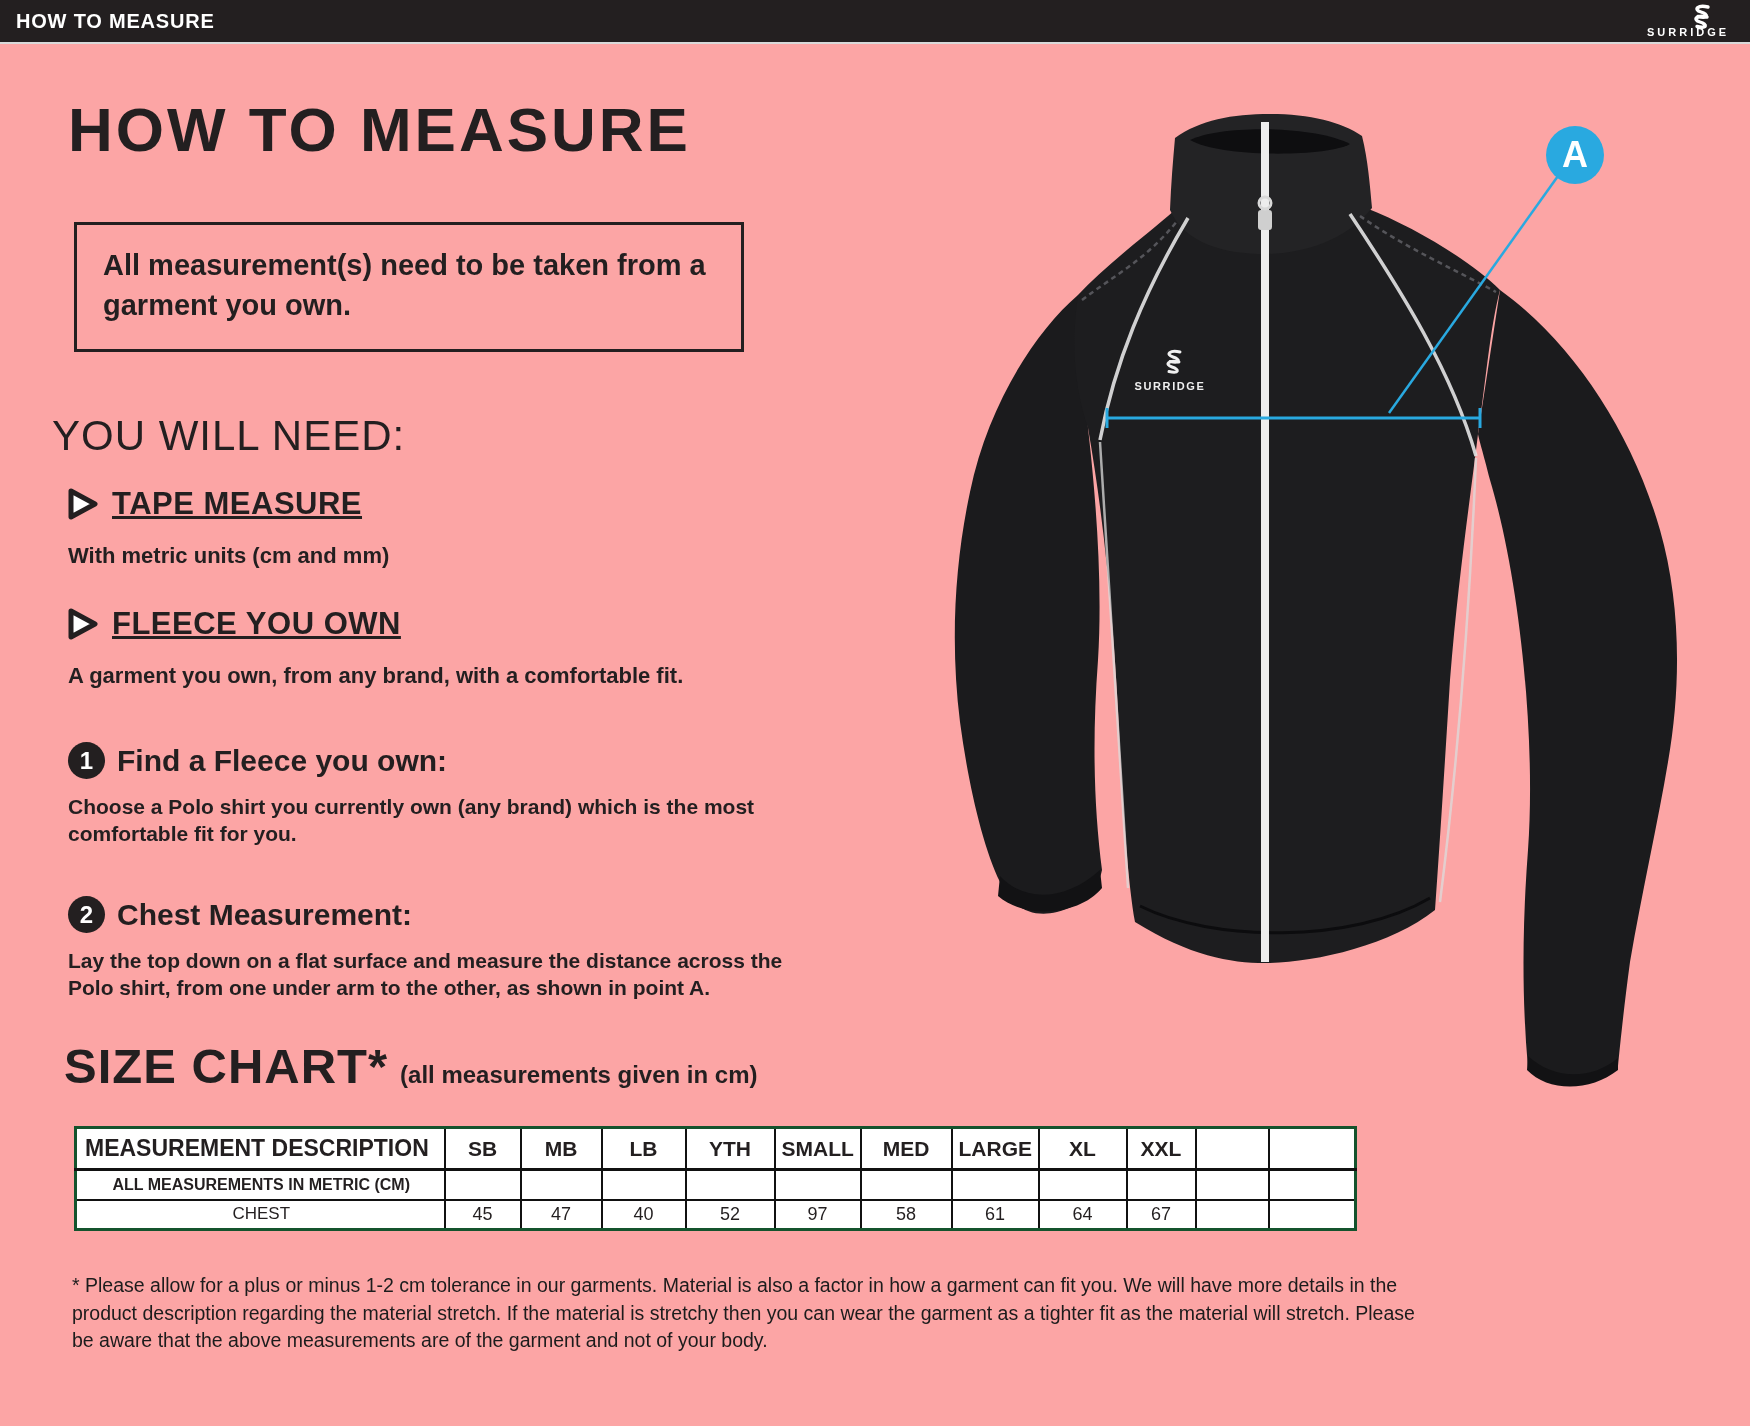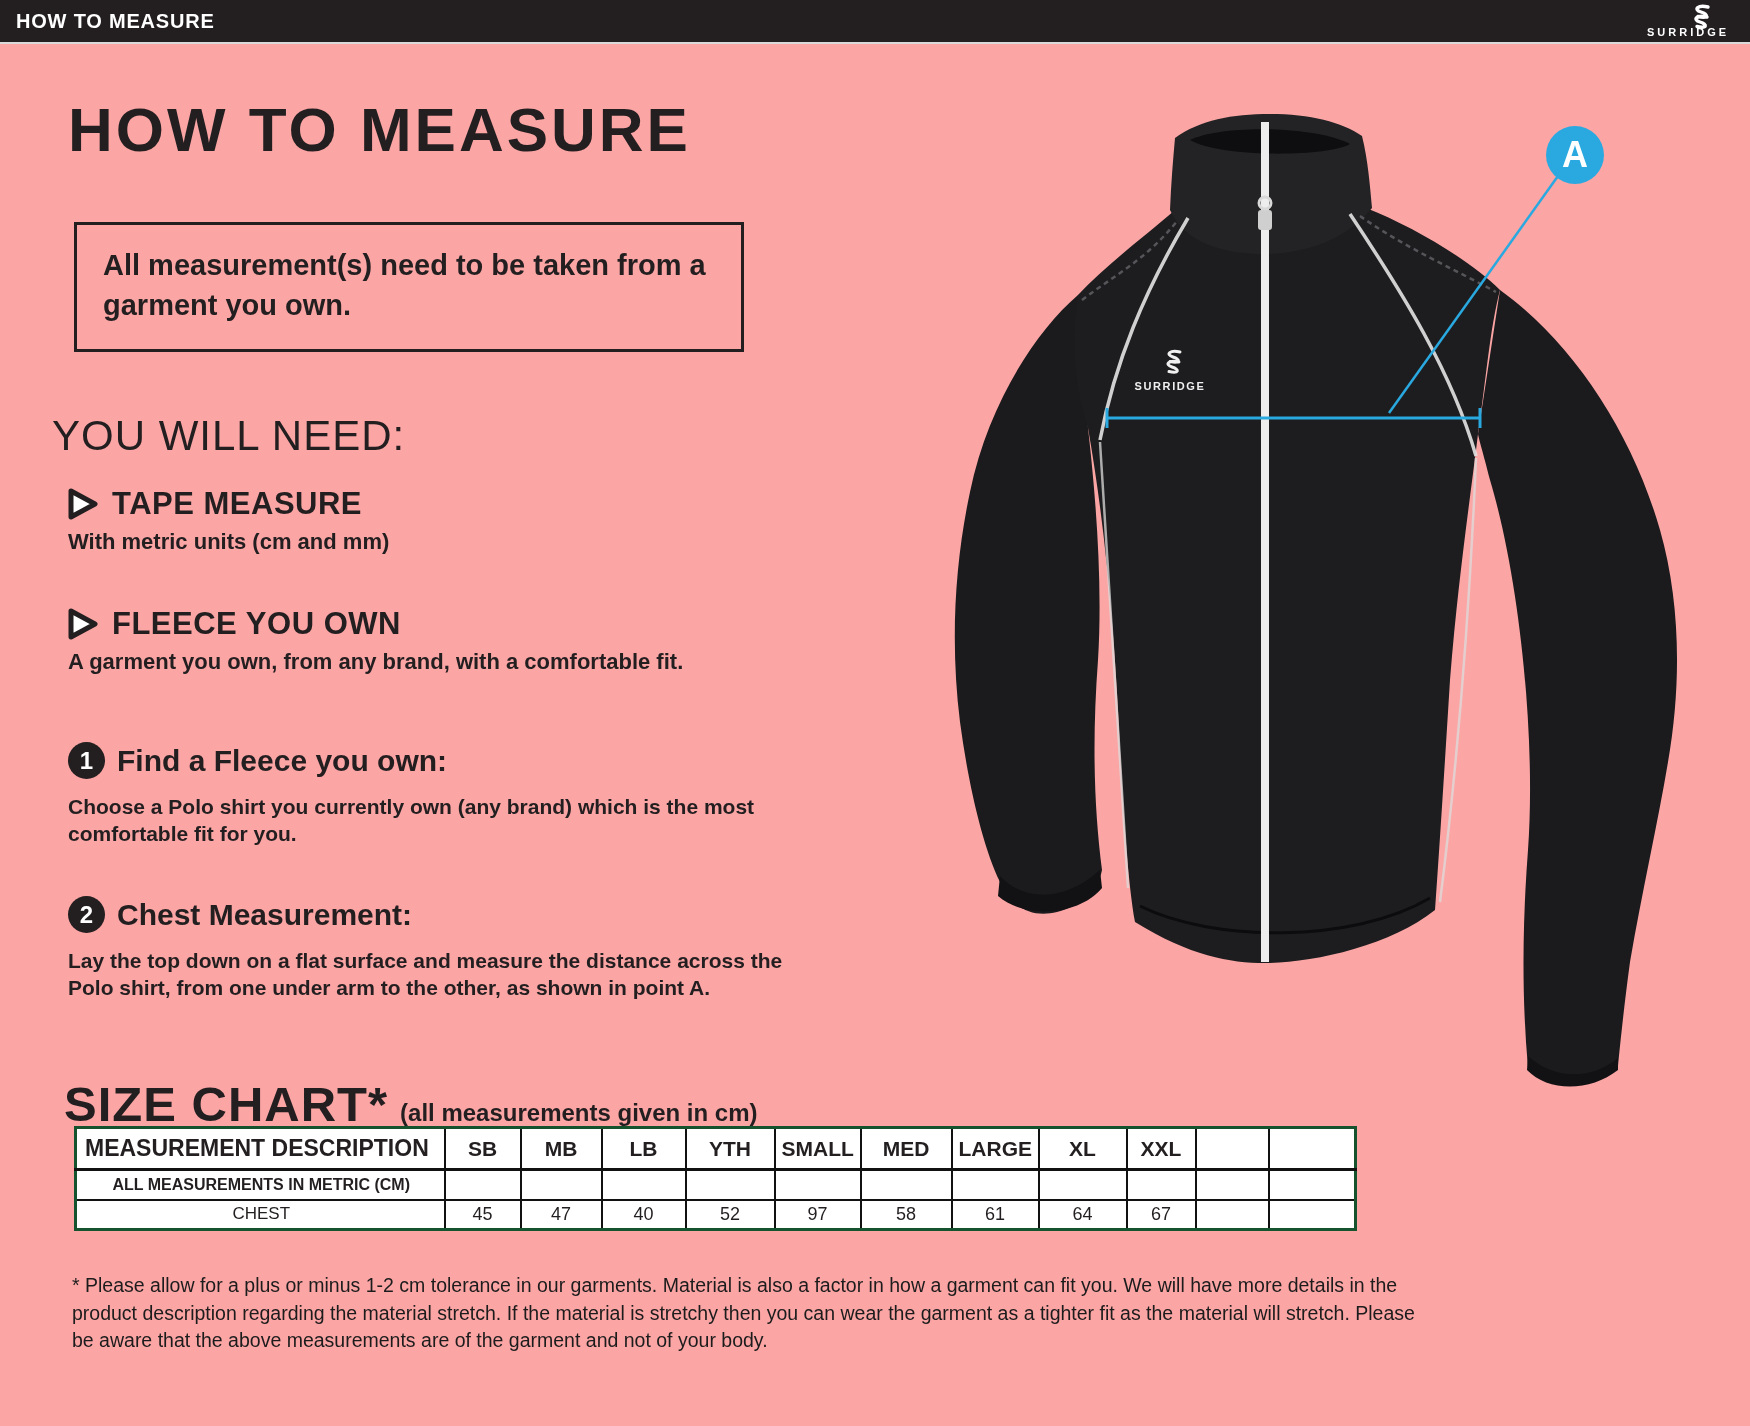--- a/index.html
+++ b/index.html
@@ -24,32 +24,32 @@
     border:3px solid #231f20;padding:20px 26px;
   }
   .notice-box p{margin:0;font-size:29px;font-weight:700;line-height:1.38;color:#231f20;}
   .h2{
     position:absolute;left:52px;top:396px;font-size:42px;font-weight:400;letter-spacing:1px;
     white-space:nowrap;
     margin-top:16px;
   }
   .need-item{position:absolute;left:68px;}
   .need-head{display:flex;align-items:center;gap:14px;}
-  .need-label{font-size:31px;font-weight:800;letter-spacing:.5px;white-space:nowrap;}
-  .need-desc{margin-top:7px;font-size:22px;font-weight:700;white-space:nowrap;}
+  .need-label{font-size:31px;font-weight:800;letter-spacing:.5px;white-space:nowrap;text-decoration:underline;}
+  .need-desc{margin-top:21px;font-size:22px;font-weight:700;white-space:nowrap;}
   .tri-icon{width:30px;height:32px;display:block;}
   .step{position:absolute;left:68px;}
   .step-head{display:flex;align-items:center;gap:12px;}
   .step-badge{
     width:37px;height:37px;border-radius:50%;background:#231f20;color:#fff;
     display:flex;align-items:center;justify-content:center;font-size:24px;font-weight:800;flex:0 0 auto;
   }
   .step-title{font-size:30px;font-weight:800;white-space:nowrap;}
   .step-desc{margin-top:14px;width:748px;font-size:21px;font-weight:700;line-height:1.3;}
-  .sizechart-head{position:absolute;left:64px;top:1038px;display:flex;align-items:baseline;gap:12px;white-space:nowrap;margin-top:38px;}
+  .sizechart-head{position:absolute;left:64px;top:1038px;display:flex;align-items:baseline;gap:12px;white-space:nowrap;}
   .sizechart-title{font-size:49px;font-weight:800;letter-spacing:1px;}
   .sizechart-sub{font-size:24px;font-weight:700;}
   
   .size-table{
     position:absolute;left:74px;top:1126px;width:1281px;table-layout:fixed;
     border-collapse:collapse;border:3px solid #14532d;background:#fff;
   }
   .size-table th,.size-table td{border:2px solid #111;padding:0 6px;overflow:hidden;white-space:nowrap;}
   .size-table thead tr{height:42px;}
   .size-table tbody tr{height:30px;}

